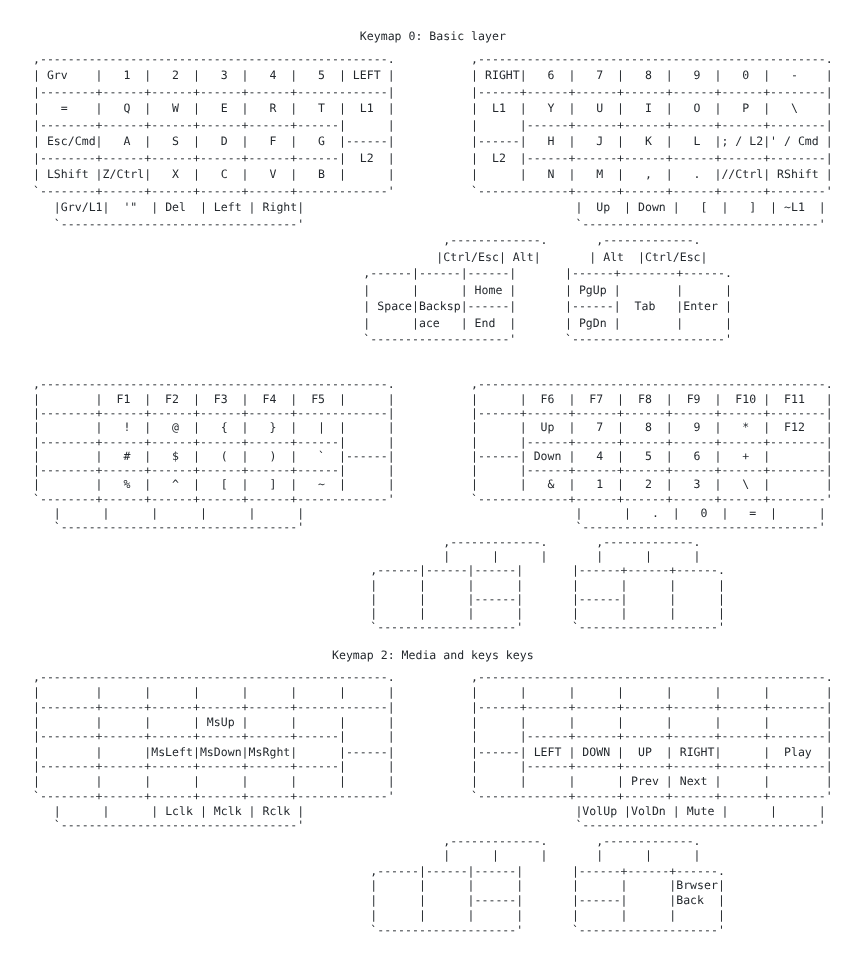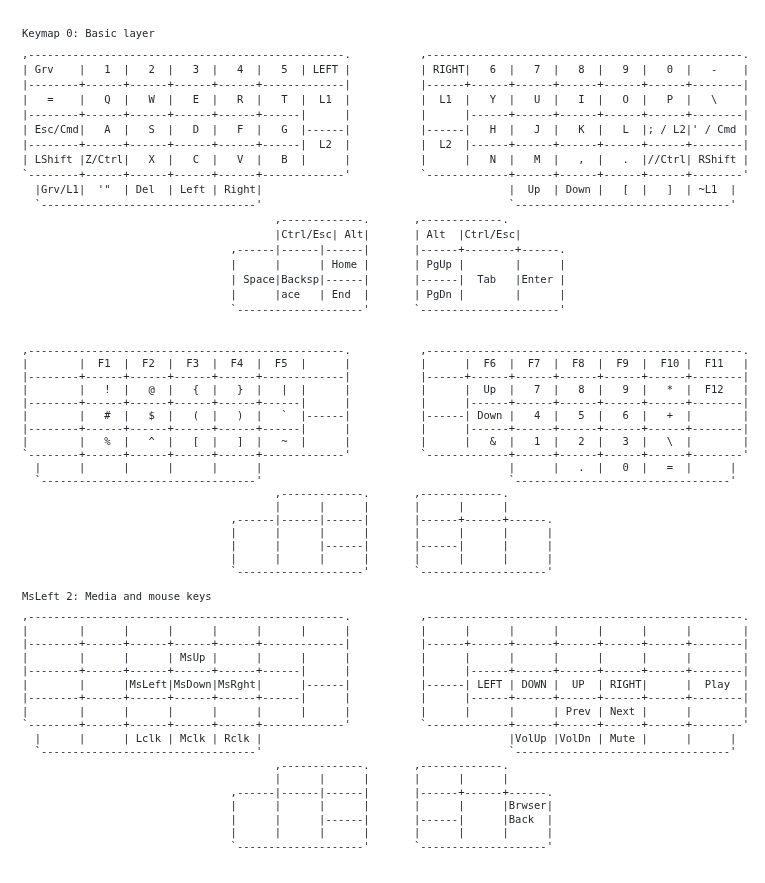--- a/index.html
+++ b/index.html
@@ -4,20 +4,21 @@
 <style>
   html, body {
     margin: 0;
     padding: 0;
     background: #ffffff;
   }
   main {
     padding: 26px 0 0 22px;
     color: #24292e;
     font-family: "DejaVu Sans Mono", "Liberation Mono", monospace;
+    text-align: center;
   }
   .km-title {
     margin: 0 0 7px 0;
     font-size: 10.5px;
     line-height: 14px;
     font-weight: normal;
     white-space: pre;
   }
   .km-art {
     margin: 0;
@@ -71,21 +72,21 @@
                                         ,-------------.       ,-------------.
                                         |      |      |       |      |      |
                                  ,------|------|------|       |------+------+------.
                                  |      |      |      |       |      |      |      |
                                  |      |      |------|       |------|      |      |
                                  |      |      |      |       |      |      |      |
                                  `--------------------'       `--------------------'</pre>
   </section>
 
   <section>
-    <p class="km-title">MsLeft 2: Media and mouse keys</p>
+    <p class="km-title">Keymap 2: Media and keys keys</p>
     <pre class="km-art" id="art2">,--------------------------------------------------.           ,--------------------------------------------------.
 |        |      |      |      |      |      |      |           |      |      |      |      |      |      |        |
 |--------+------+------+------+------+-------------|           |------+------+------+------+------+------+--------|
 |        |      |      | MsUp |      |      |      |           |      |      |      |      |      |      |        |
 |--------+------+------+------+------+------|      |           |      |------+------+------+------+------+--------|
 |        |      |MsLeft|MsDown|MsRght|      |------|           |------| LEFT | DOWN |  UP  | RIGHT|      |  Play  |
 |--------+------+------+------+------+------|      |           |      |------+------+------+------+------+--------|
 |        |      |      |      |      |      |      |           |      |      |      | Prev | Next |      |        |
 `--------+------+------+------+------+-------------'           `-------------+------+------+------+------+--------'
   |      |      | Lclk | Mclk | Rclk |                                       |VolUp |VolDn | Mute |      |      |

